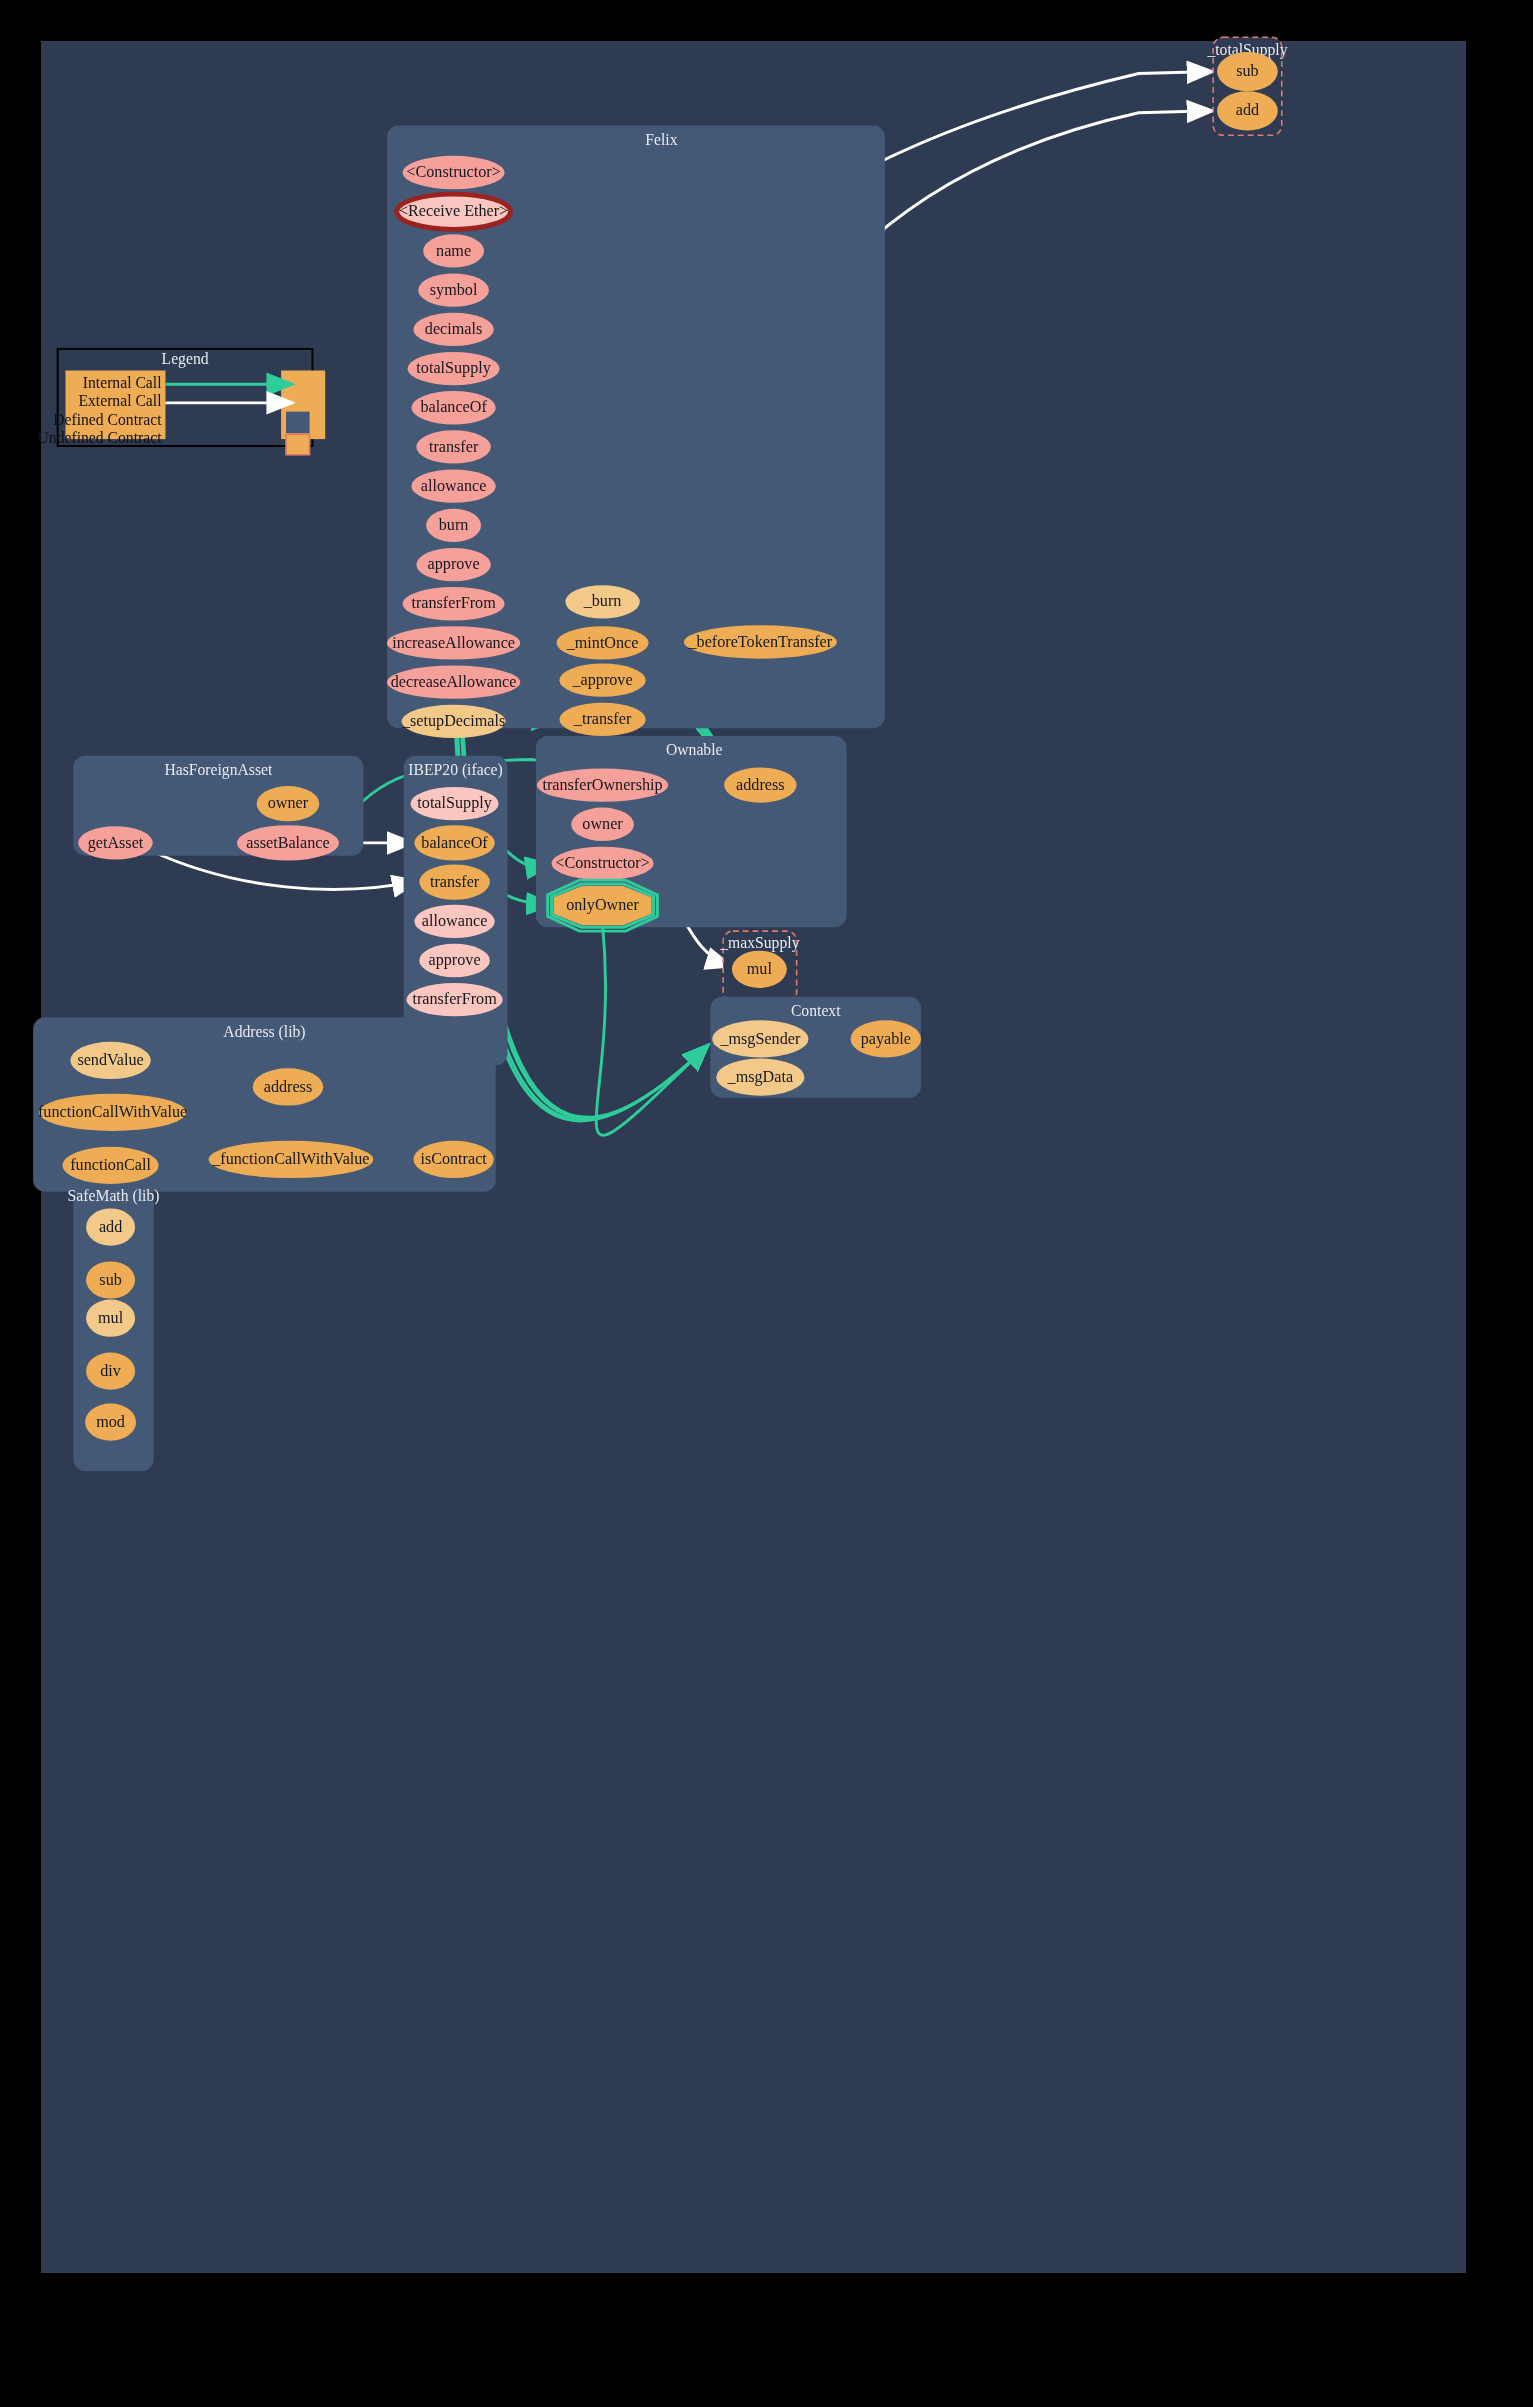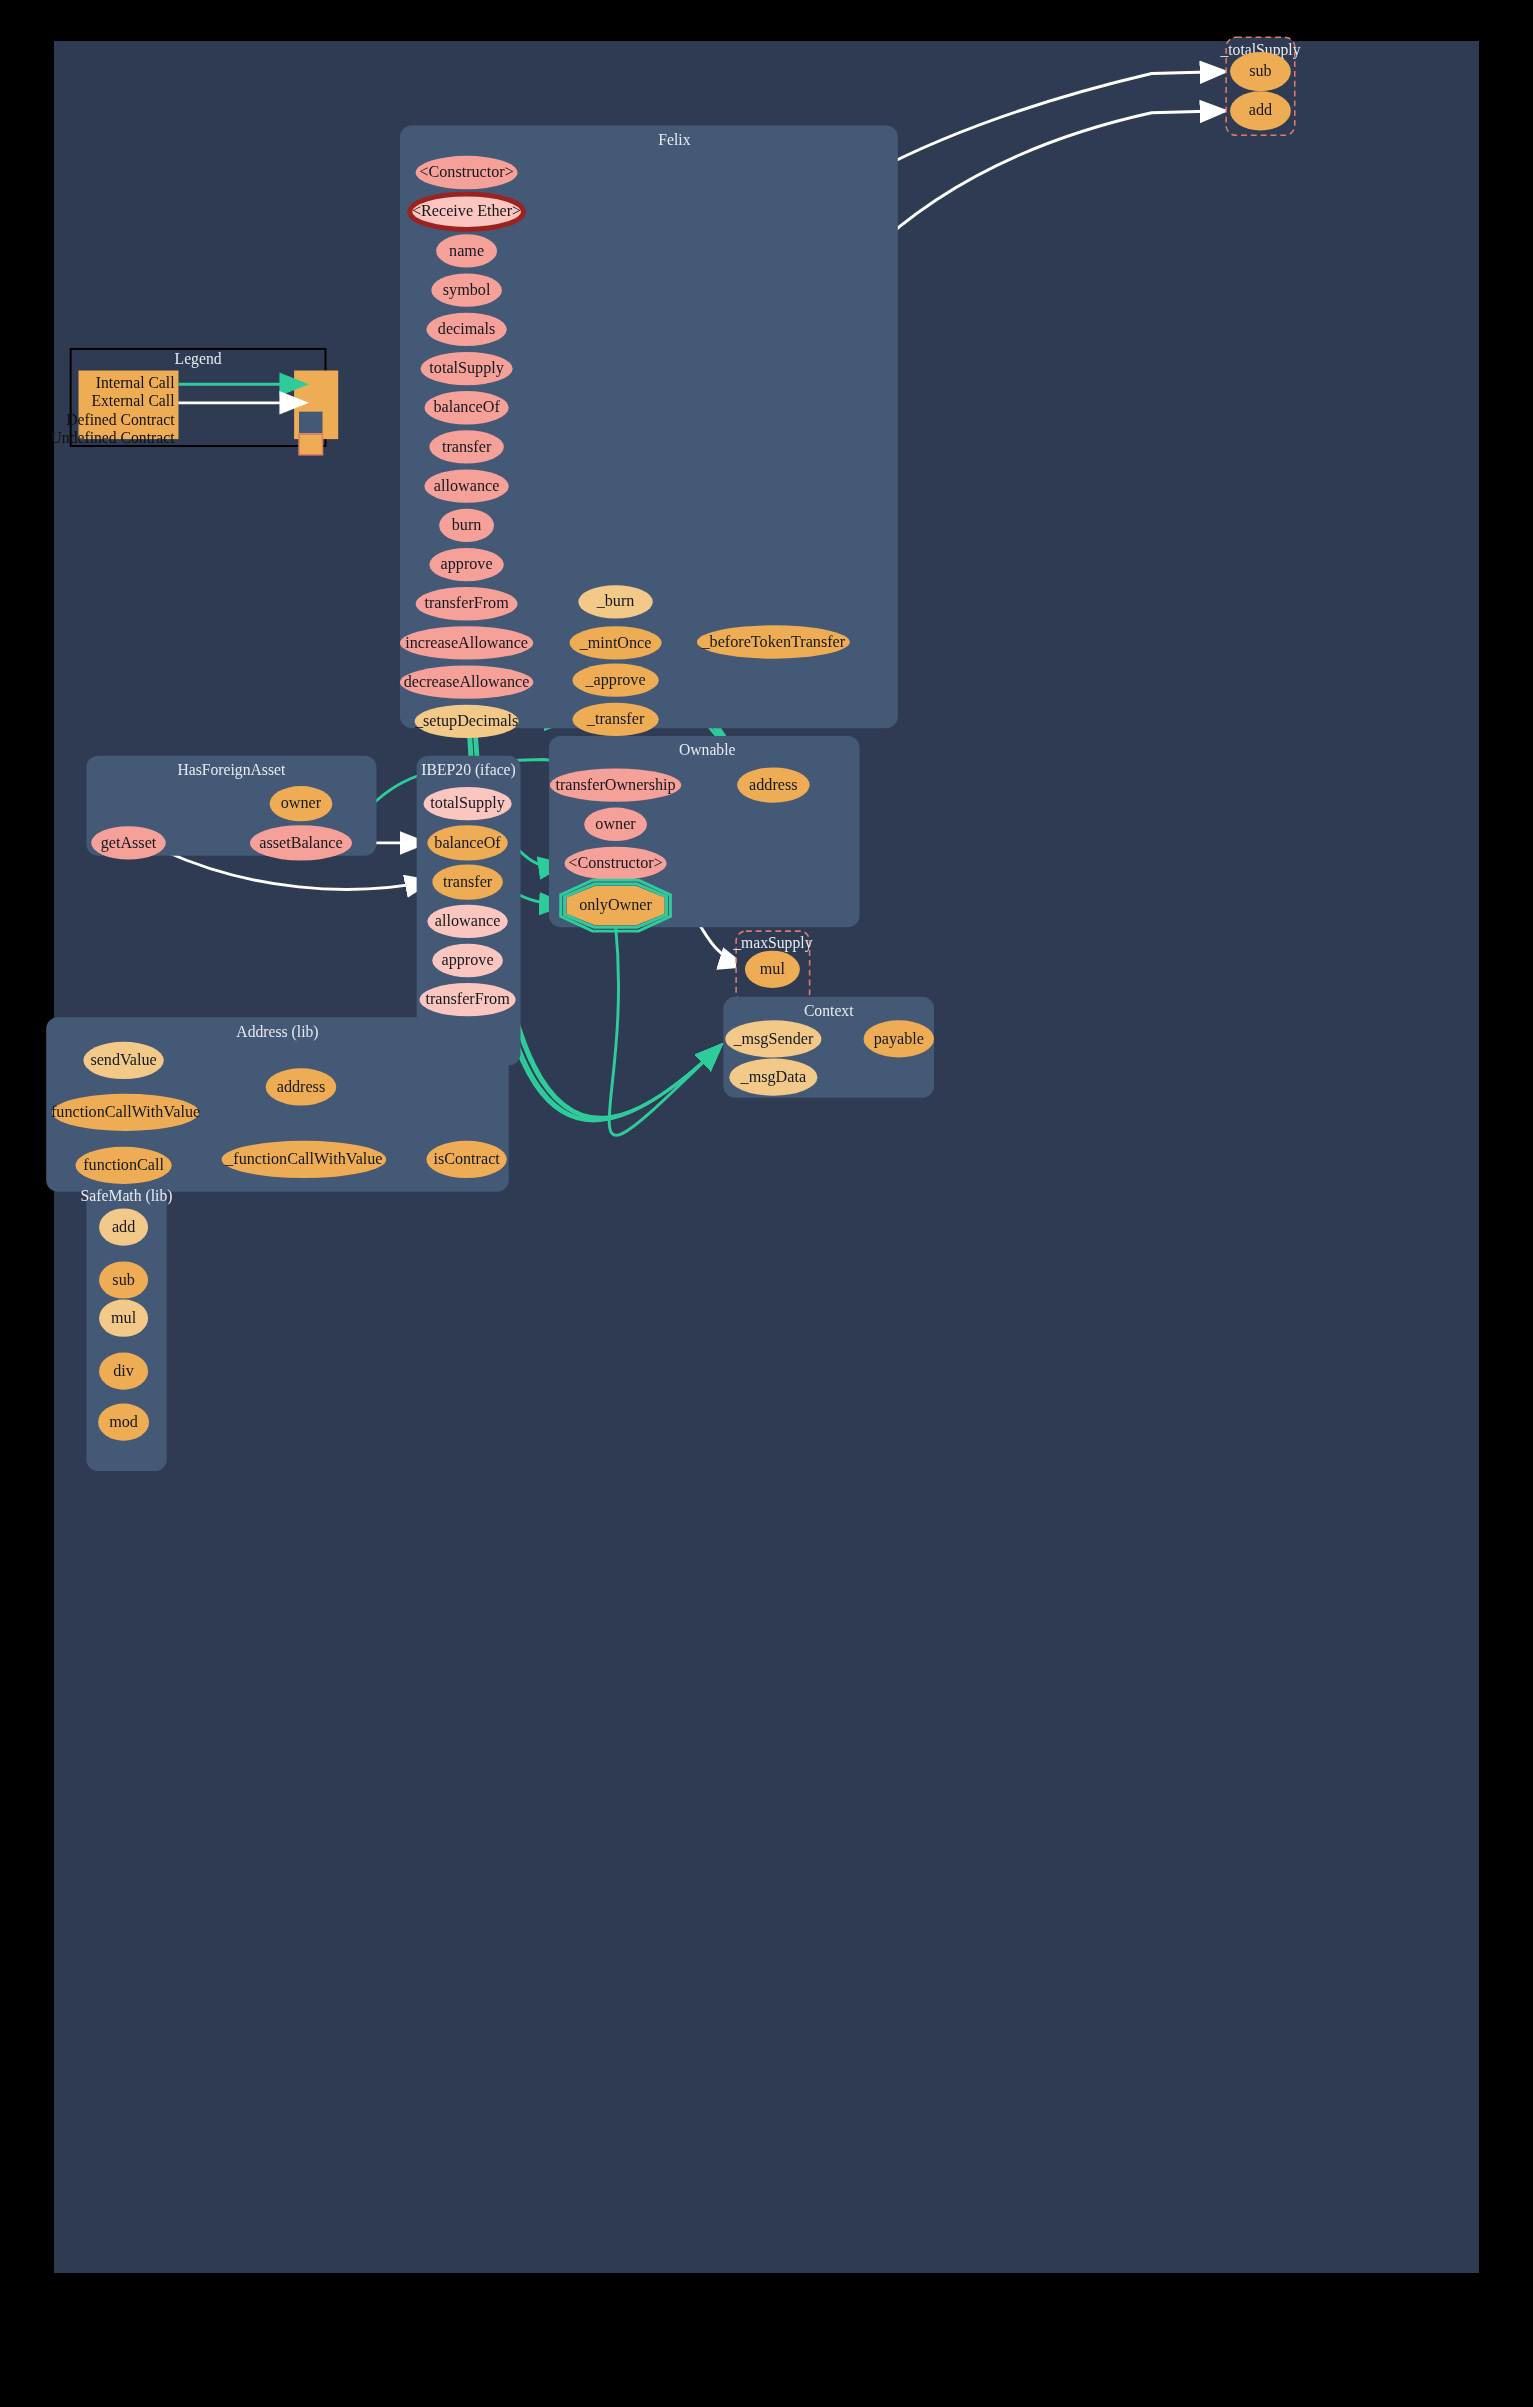--- a/index.html
+++ b/index.html
@@ -1,18 +1,18 @@
 <!DOCTYPE html>
 <html><head>
 <meta charset="utf-8">
 <style>
   html,body{margin:0;padding:0;background:#000;}
   #root{position:relative;width:1534px;height:2407px;background:#000;overflow:hidden;
         font-family:"Liberation Serif","DejaVu Serif",serif;}
-  #canvas{position:absolute;left:54px;top:41px;width:1425px;height:2232px;background:#2e3b52;}
+  #canvas{position:absolute;left:41px;top:41px;width:1425px;height:2232px;background:#2e3b52;}
   svg.layer{position:absolute;left:0;top:0;width:1425px;height:2232px;overflow:visible;}
   .clbl{font-size:16px;fill:#e8eaf0;text-anchor:middle;dominant-baseline:middle;}
   .nlbl{font-size:16.5px;fill:#15181d;text-anchor:middle;dominant-baseline:middle;}
   .lgtxt{font-size:16px;fill:#111;text-anchor:end;dominant-baseline:middle;}
   .lgtitle{font-size:16px;fill:#e8eaf0;text-anchor:middle;dominant-baseline:middle;}
   .edge{fill:none;}
 </style>
 </head>
 <body>
 

